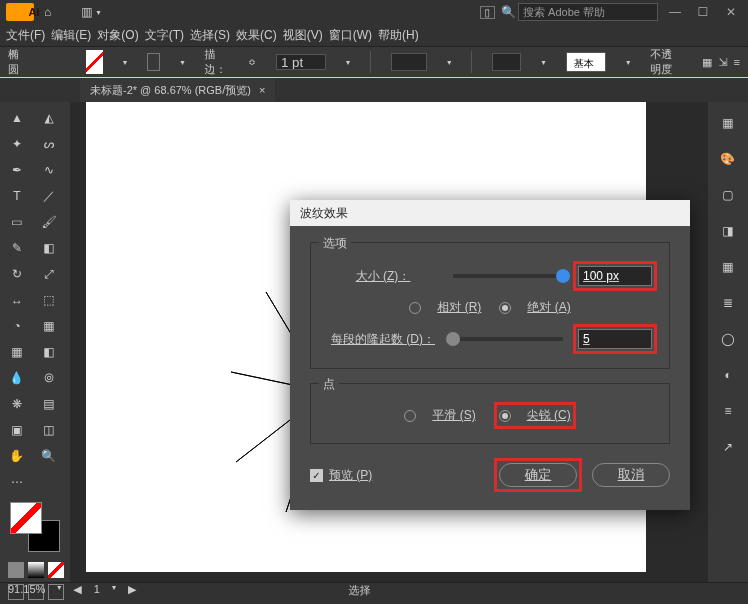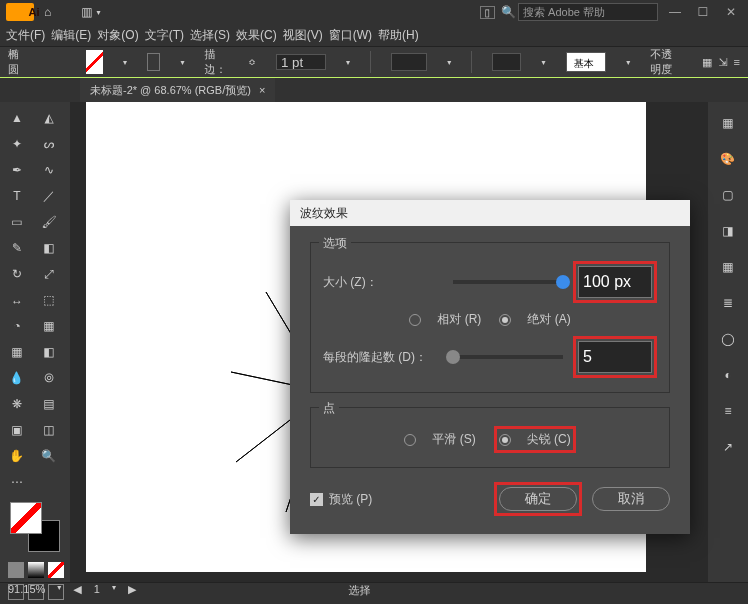--- a/index.html
+++ b/index.html
@@ -47,38 +47,38 @@
 
   .rightbar { width: 40px; background: #383838; display: flex; flex-direction: column; align-items: center; padding-top: 8px; gap: 10px; }
   .rightbar .rbtn { width: 26px; height: 26px; display: flex; align-items: center; justify-content: center; color: #ccc; cursor: pointer; }
 
   
   .status { height: 20px; background: #323232; border-top: 1px solid #222; display: flex; padding: 0 8px; font-size: 11px; gap: 12px; }
 
   
   .dialog { position: absolute; left: 290px; top: 200px; width: 400px; background: #4a4a4a; box-shadow: 0 4px 20px rgba(0,0,0,0.6); color: #ccc; }
   .dialog .dlgtitle { background: #f0f0f0; color: #222; height: 26px; display: flex; align-items: center; padding: 0 10px; font-size: 12px; }
-  .dialog .dlgbody { padding: 16px 20px 18px; }
+  .dialog .dlgbody { padding: 16px 20px 18px; text-decoration: underline; }
   .dialog .groupbox { border: 1px solid #333; padding: 10px 12px 14px; margin-bottom: 14px; position: relative; }
   .dialog .grouplabel { position: absolute; top: -8px; left: 8px; background: #4a4a4a; padding: 0 4px; font-size: 12px; }
   .dialog .row { display: flex; align-items: center; margin-top: 8px; }
   .dialog .slider { flex: 1; height: 4px; background: #333; position: relative; margin: 0 10px; }
   .dialog .thumb { position: absolute; width: 14px; height: 14px; background: #3b8ceb; border-radius: 50%; top: -5px; left: 100%; margin-left: -7px; }
   .dialog .thumb.gray { background: #888; left: 0; }
-  .dialog .input { width: 74px; height: 32px; background: #262626; border: 1px solid #777; color: #fff; font-size: 16px; padding: 8px 4px; }
+  .dialog .input { width: 74px; height: 20px; background: #262626; border: 1px solid #777; color: #fff; font-size: 12px; padding: 8px 4px; }
   .dialog .hl { border: 3px solid #d92b2b; padding: 2px; display: inline-flex; }
   .dialog .radios { display: flex; gap: 18px; justify-content: center; margin-top: 8px; align-items: center; }
   .dialog .radio { display: inline-flex; align-items: center; gap: 16px; cursor: pointer; }
   .dialog .radio .r { width: 12px; height: 12px; border: 1px solid #999; border-radius: 50%; display: inline-block; position: relative; }
   .dialog .radio .r.on::after { content: ""; position: absolute; width: 6px; height: 6px; background: #ccc; border-radius: 50%; left: 2px; top: 2px; }
   .dialog .footer { display: flex; align-items: center; margin-top: 10px; gap: 10px; }
   .dialog .check { display: inline-flex; align-items: center; gap: 6px; cursor: pointer; }
   .dialog .chk { width: 13px; height: 13px; background: #ccc; color: #222; font-size: 10px; display: inline-flex; align-items: center; justify-content: center; }
   .dialog .btn { width: 78px; height: 24px; border: 1px solid #888; border-radius: 12px; background: transparent; color: #ccc; display: inline-flex; align-items: center; justify-content: center; cursor: pointer; }
-  .label-right { text-align: left; width: 120px; display: inline-block; }
+  .label-right { text-align: center; width: 120px; display: inline-block; }
 
   
   .burst { position: absolute; left: 140px; top: 160px; width: 200px; height: 260px; }
   .burst svg { width: 100%; height: 100%; }
 </style>
 </head>
 <body>
 
 <div class="titlebar">
   <div class="logo">Ai</div>

